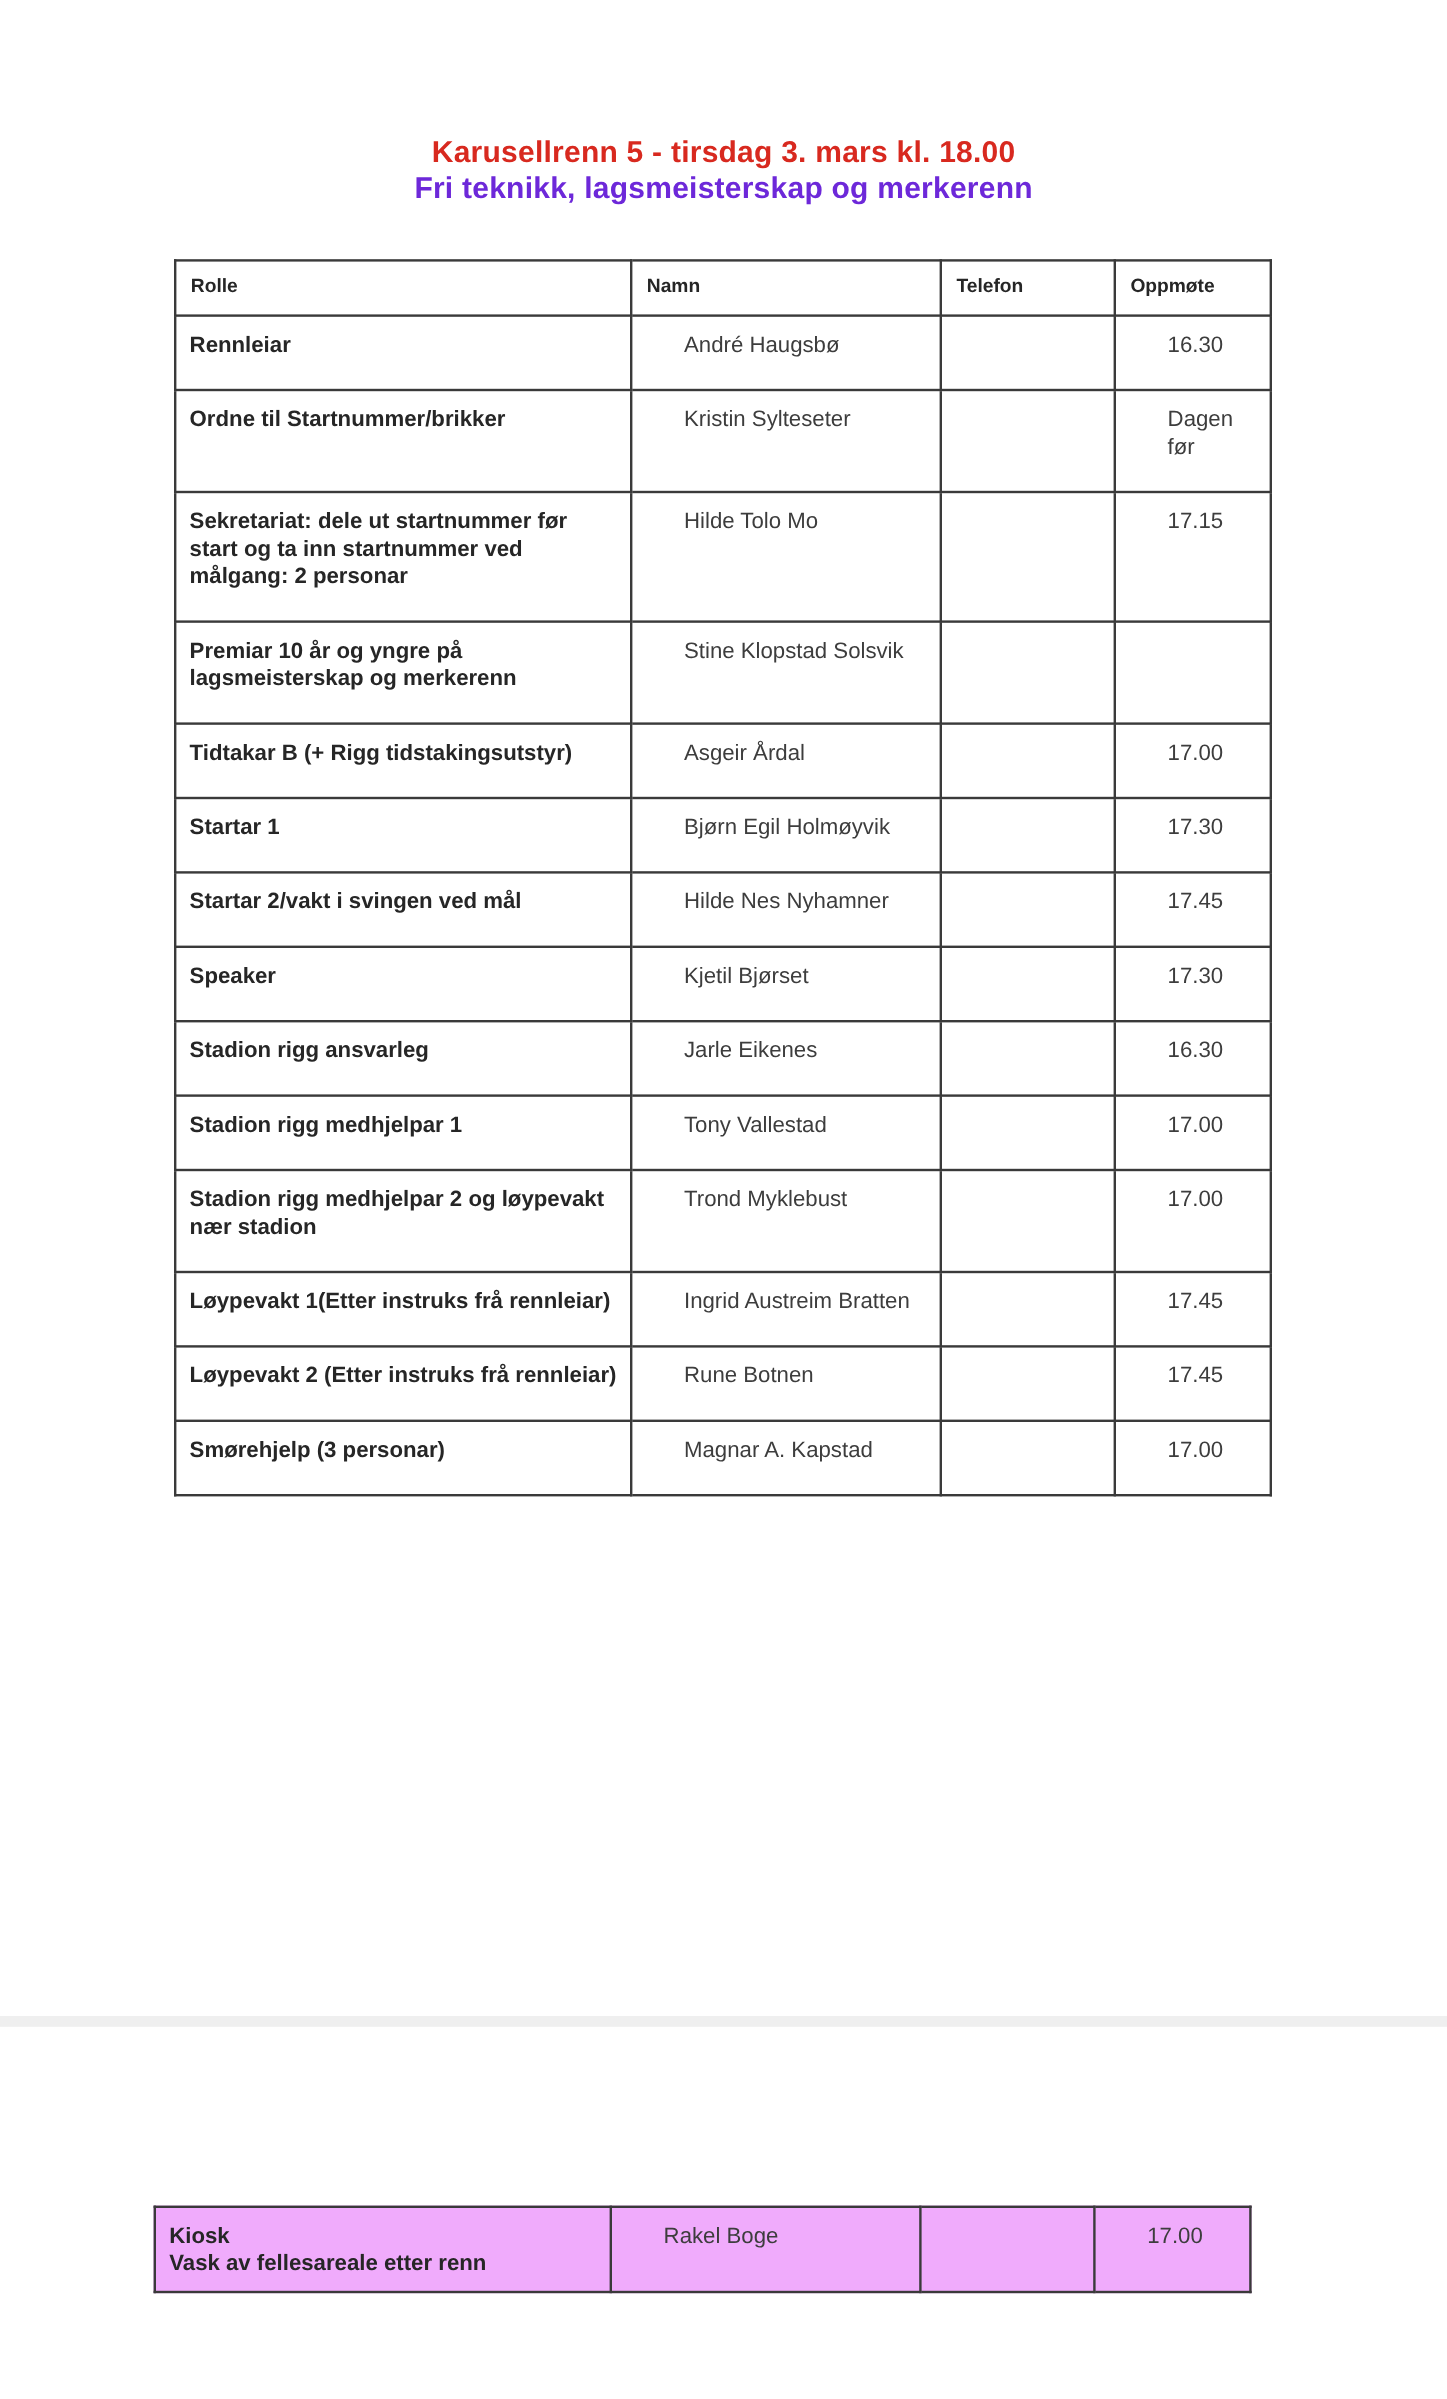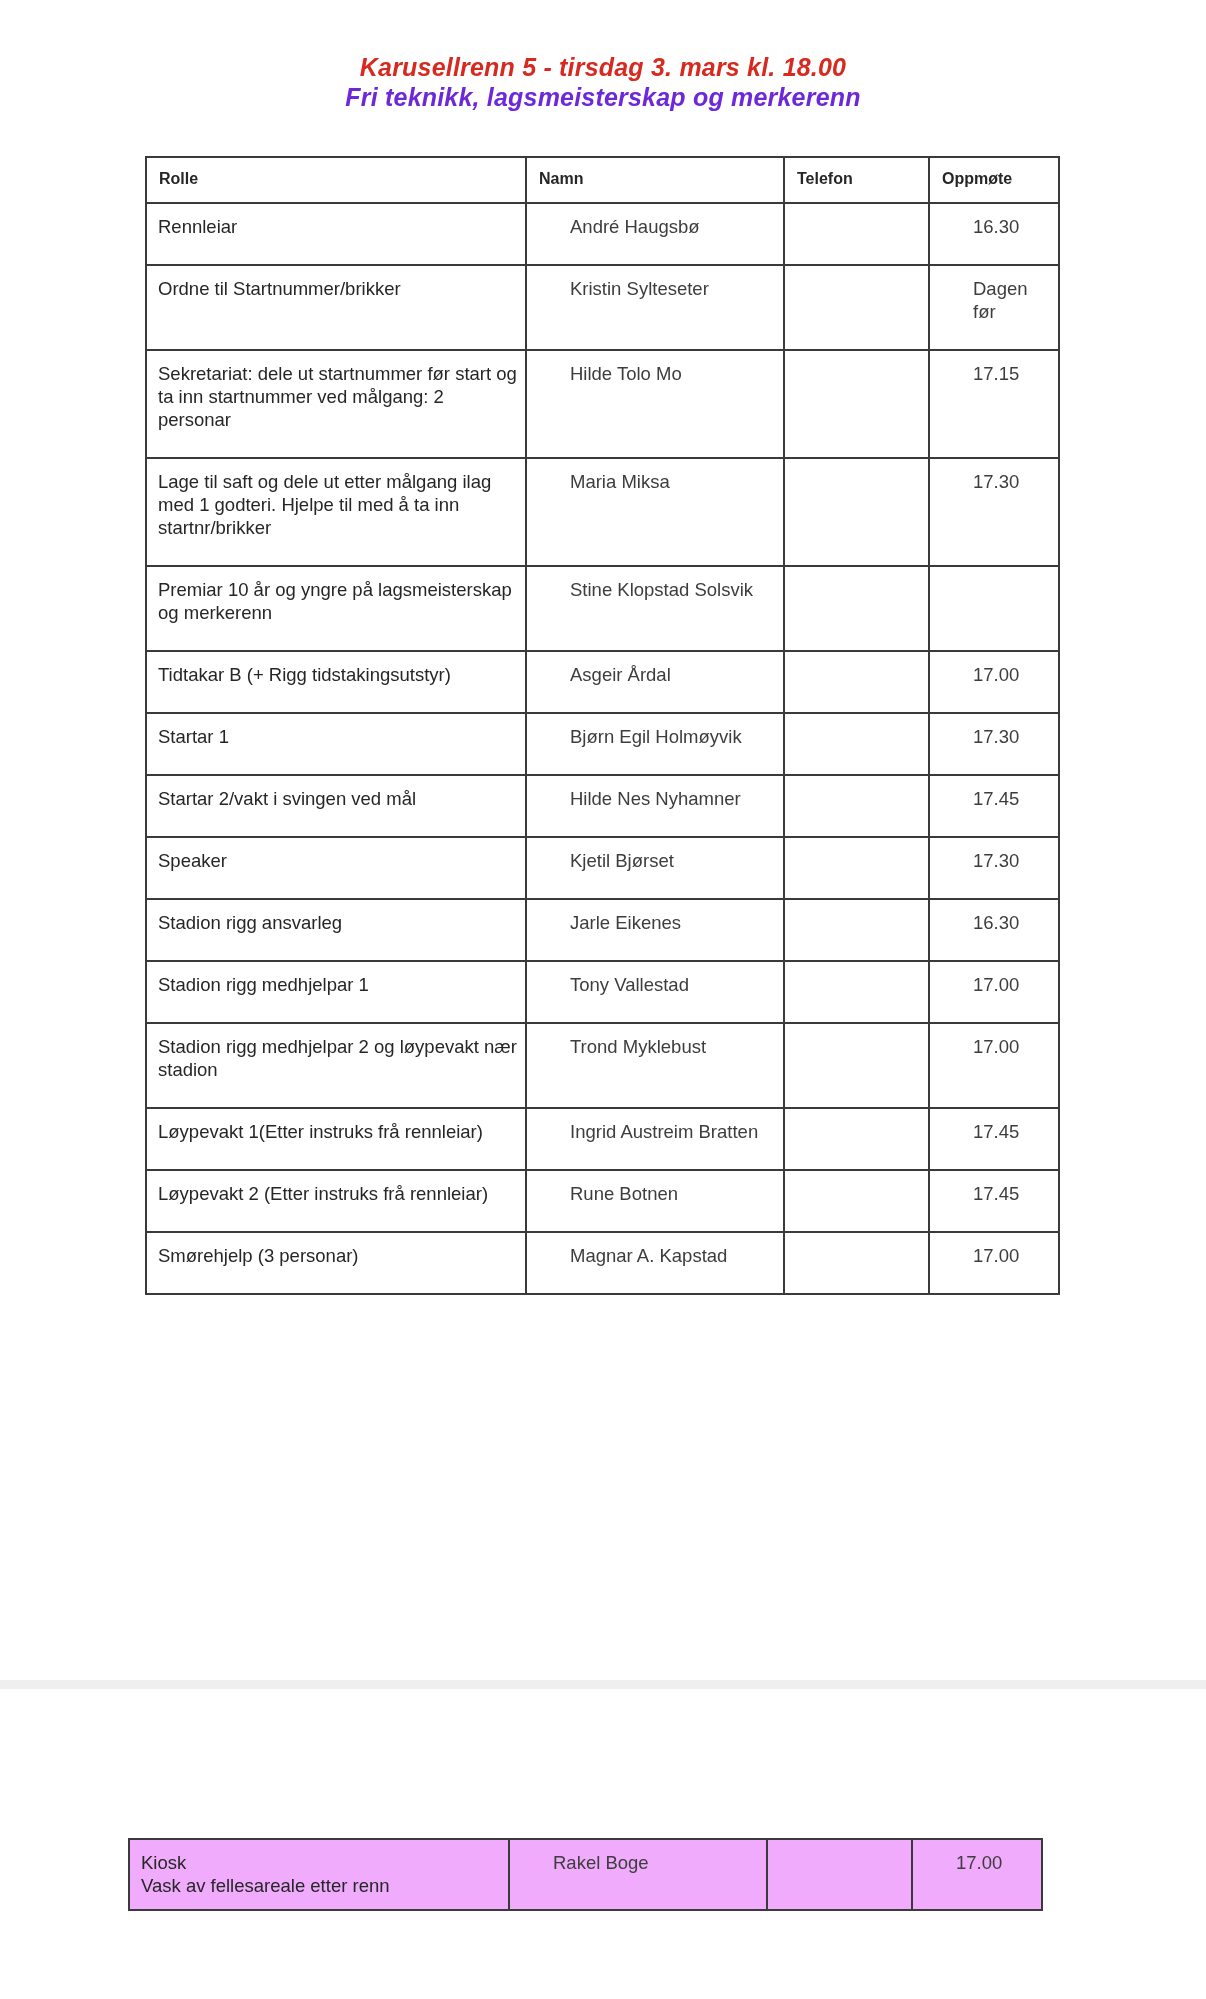--- a/index.html
+++ b/index.html
@@ -6,23 +6,22 @@
   body {
     width: 1206px;
     height: 1999px;
     background: #ffffff;
     position: relative;
     overflow: hidden;
     font-family: "Liberation Sans", sans-serif;
     color: #222222;
   }
   .title-wrap {
-    padding-top: 52px;
+    padding-top: 112px;
     text-align: center;
-    font-style: italic;
   }
   .title-line {
     font-weight: bold;
     font-size: 25px;
     line-height: 30px;
     letter-spacing: 0.2px;
   }
   table.roster {
     border-collapse: collapse;
     table-layout: fixed;
@@ -56,21 +55,21 @@
     color: #262626;
     padding: 10px 8px 12px 12px;
     line-height: 22px;
   }
   td {
     font-size: 18.5px;
     line-height: 23px;
     padding: 11px 8px 26px 11px;
   }
   .cell-rolle {
-    font-weight: normal;
+    font-weight: bold;
     color: #262626;
     white-space: pre-line;
     margin-left: 12px;
   }
   .cell-namn, .cell-telefon, .cell-oppmote {
     font-weight: normal;
     color: #3d3d3d;
     padding-left: 43px;
   }
   table.kiosk td { padding-bottom: 12px; }
@@ -119,26 +118,20 @@
         <td class="cell cell-telefon"></td>
         <td class="cell cell-oppmote">Dagen før</td>
       </tr>
       <tr>
         <td class="cell cell-rolle">Sekretariat:  dele ut startnummer før start og ta inn startnummer ved målgang: 2 personar</td>
         <td class="cell cell-namn">Hilde Tolo Mo</td>
         <td class="cell cell-telefon"></td>
         <td class="cell cell-oppmote">17.15</td>
       </tr>
       <tr>
-        <td class="cell cell-rolle">Lage til saft og dele ut etter målgang ilag med 1 godteri. Hjelpe til med å ta inn startnr/brikker</td>
-        <td class="cell cell-namn">Maria Miksa</td>
-        <td class="cell cell-telefon"></td>
-        <td class="cell cell-oppmote">17.30</td>
-      </tr>
-      <tr>
         <td class="cell cell-rolle">Premiar 10 år og yngre på lagsmeisterskap og merkerenn</td>
         <td class="cell cell-namn">Stine Klopstad Solsvik</td>
         <td class="cell cell-telefon"></td>
         <td class="cell cell-oppmote"></td>
       </tr>
       <tr>
         <td class="cell cell-rolle">Tidtakar B (+ Rigg tidstakingsutstyr)</td>
         <td class="cell cell-namn">Asgeir Årdal</td>
         <td class="cell cell-telefon"></td>
         <td class="cell cell-oppmote">17.00</td>

